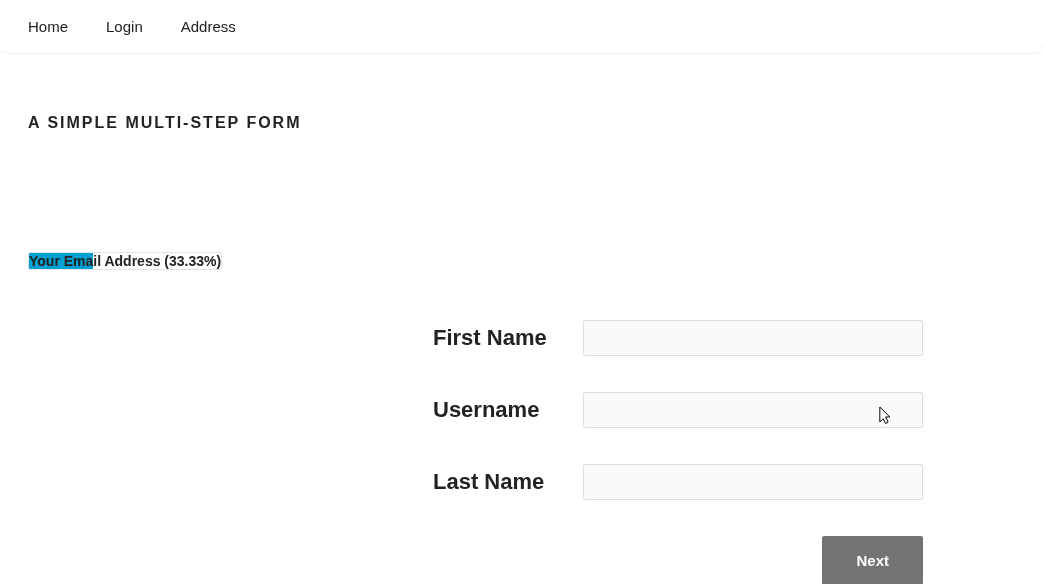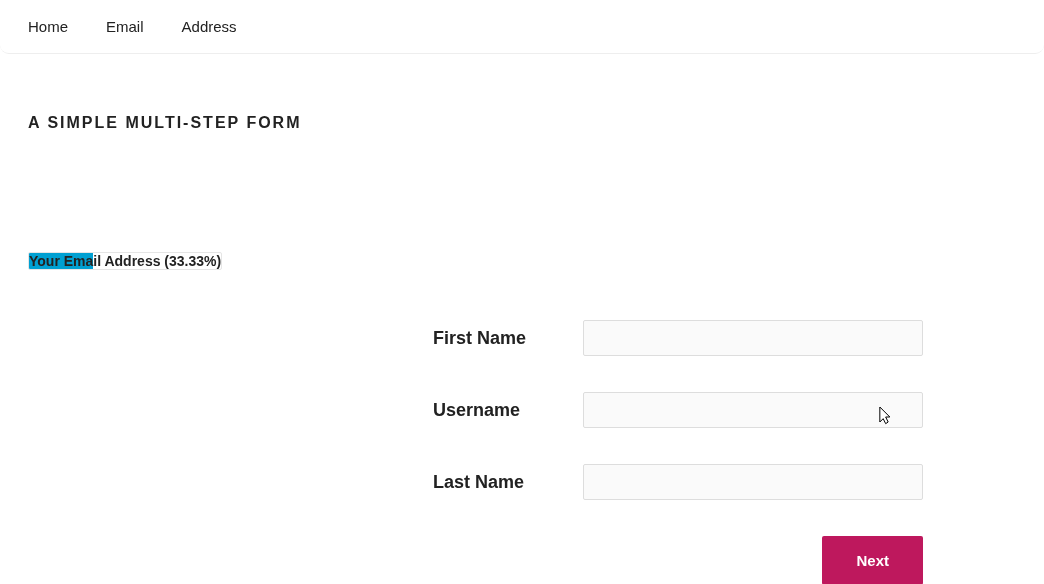--- a/index.html
+++ b/index.html
@@ -76,39 +76,39 @@
       max-width: 490px;
     }
     .form-row {
       display: flex;
       align-items: center;
       margin-bottom: 36px;
     }
     .form-label {
       width: 150px;
       font-weight: 700;
-      font-size: 18px;
+      font-size: 22px;
       color: #222;
     }
     .form-input {
       flex: 1;
       height: 36px;
       padding: 6px 10px;
       border: 1px solid #ddd;
       background: #fafafa;
       border-radius: 2px;
       font-size: 15px;
     }
     .form-actions {
       display: flex;
       justify-content: flex-end;
       margin-top: 10px;
     }
     .next-btn {
-      background: #be185d;
+      background: #737373;
       color: #fff;
       border: none;
       padding: 16px 34px;
       font-size: 15px;
       font-weight: 600;
       cursor: pointer;
       border-radius: 2px;
       position: relative;
     }
     .cursor {
@@ -119,21 +119,21 @@
       height: 24px;
       pointer-events: none;
       z-index: 10;
     }
   </style>
 </head>
 <body>
 
 <nav class="navbar">
   <a href="#">Home</a>
-  <a href="#">Email</a>
+  <a href="#">Login</a>
   <a href="#">Address</a>
 </nav>
 
 <div class="content">
 
   <div class="top-row">
     <h2 class="page-title">A SIMPLE MULTI-STEP FORM</h2>
     <div class="progress-wrap">
       <div class="progress-fill" style="width:33.33%"></div>
       <span class="progress-text">Your Email Address (33.33%)</span>

